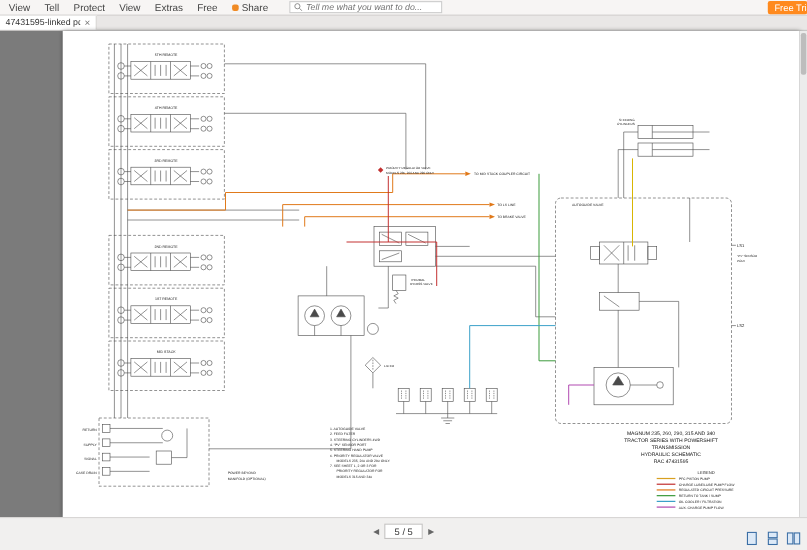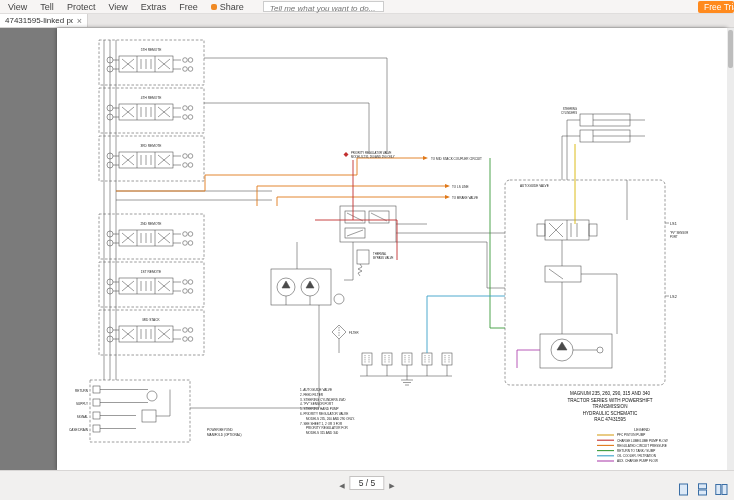--- a/index.html
+++ b/index.html
@@ -2,33 +2,33 @@
 <html><head>
 <meta charset="utf-8">
 <style>
   *{box-sizing:border-box;}
   html,body{margin:0;padding:0;}
   body{width:734px;height:500px;overflow:hidden;font-family:"Liberation Sans",sans-serif;background:#7b7b7b;position:relative;}
   .menubar{height:14px;background:#f7f5f4;border-bottom:1px solid #e0dedd;display:flex;align-items:center;font-size:9px;color:#444;padding-left:8px;position:relative;z-index:3;}
   .menubar .mi{margin-right:13px;cursor:default;white-space:nowrap;}
   .extras-wrap{display:flex;align-items:center;margin-right:13px;}
   .extras-dot{width:6px;height:6px;background:#f08a24;border-radius:2px;margin-right:3px;}
-  .searchbox{display:flex;align-items:center;background:#fff;border:1px solid #ccc;height:11px;width:121px;padding:2px 3px;margin-left:6px;flex-direction:column;}
+  .searchbox{display:flex;align-items:center;background:#fff;border:1px solid #ccc;height:11px;width:139px;padding:2px 3px;margin-left:6px;}
   .searchbox input{border:none;outline:none;font-size:8px;font-style:italic;color:#999;width:100%;font-family:"Liberation Sans",sans-serif;background:transparent;padding:0 0 0 3px;}
   .trialbtn{position:absolute;right:0;top:1px;background:#ff8a1e;color:#fff;font-size:8.5px;padding:1px 6px;border:none;border-radius:2px;width:36px;overflow:hidden;white-space:nowrap;}
   .tabbar{height:14px;background:#e9e7e6;display:flex;align-items:stretch;border-bottom:1px solid #d5d3d2;}
   .tab{background:#fff;display:flex;align-items:center;padding:0 5px;font-size:8px;color:#333;border-right:1px solid #d5d3d2;max-width:88px;}
   .tab .title{overflow:hidden;white-space:nowrap;max-width:72px;}
   .tab .close{margin-left:4px;color:#777;font-size:9px;cursor:default;}
   .content{position:relative;height:442px;background:#7b7b7b;}
   .page{position:absolute;left:57px;top:0;width:670px;height:442px;background:#fff;box-shadow:0 0 4px rgba(0,0,0,.45);}
   .vscroll{position:absolute;right:0;top:0;width:7px;height:442px;background:#ececec;}
   .vthumb{position:absolute;top:2px;left:1px;width:5px;height:38px;background:#bdbdbd;border-radius:2px;}
   .statusbar{height:30px;background:#f1f0ef;border-top:1px solid #d8d6d5;position:relative;}
-  .navcenter{position:absolute;left:50%;top:5px;transform:translateX(-50%);display:flex;align-items:flex-end;gap:5px;}
+  .navcenter{position:absolute;left:50%;top:5px;transform:translateX(-50%);display:flex;align-items:center;gap:5px;}
   .navbtn{font-size:7px;color:#666;cursor:default;}
   .pagebox{background:#fff;border:1px solid #c4c2c1;font-size:8.5px;color:#333;padding:1px 8px;min-width:22px;text-align:center;}
   .righticons{position:absolute;right:6px;bottom:4px;display:flex;gap:6px;align-items:center;}
   svg.schematic{display:block;}
   svg text{stroke:none;fill:#222;}
   .t28{font-size:2.8px;}
   .t31{font-size:3.1px;}
   .t32{font-size:3.2px;}
   .t38{font-size:3.8px;}
   .t45{font-size:4.6px;fill:#111;}

